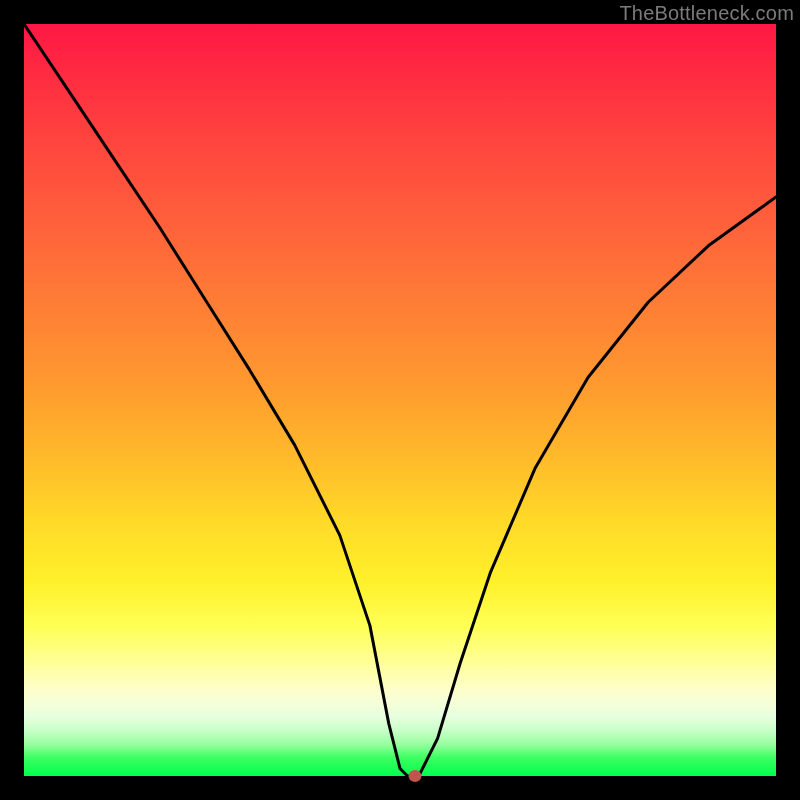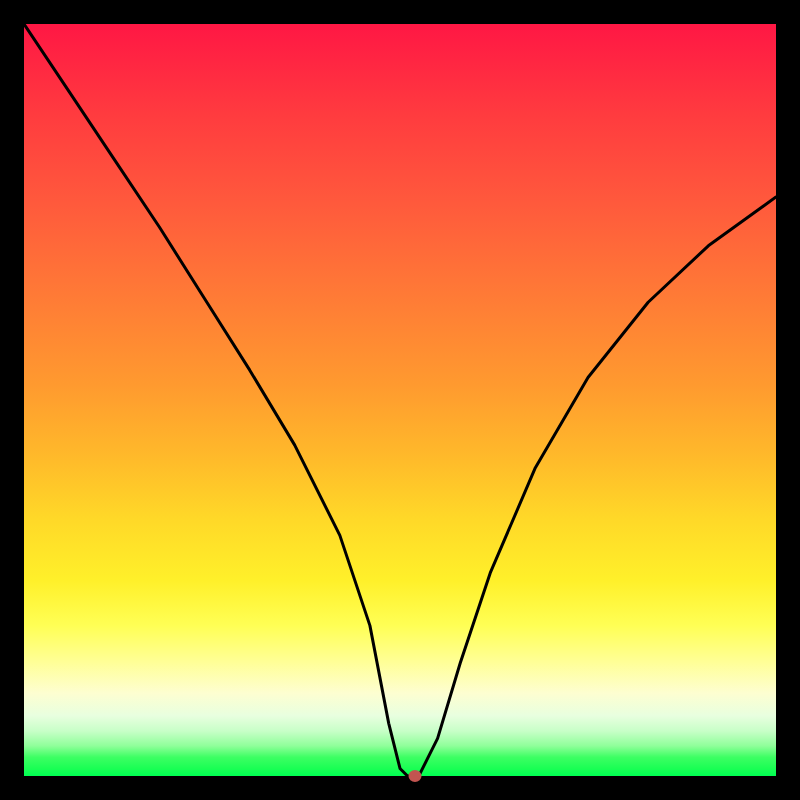--- a/index.html
+++ b/index.html
@@ -74,13 +74,14 @@
 </head>
 <body>
 
 <div class="frame">
   <div class="plot-area">
     <svg viewBox="0 0 752 752" preserveAspectRatio="none">
       <path id="curve-path" d="M0.00 0.00 L45.12 67.68 L90.24 135.36 L135.36 203.04 L180.48 274.48 L225.60 345.92 L270.72 421.12 L315.84 511.36 L345.92 601.60 L364.72 699.36 L376.00 744.48 L383.52 752.00 L394.80 752.00 L413.60 714.40 L436.16 639.20 L466.24 548.96 L511.36 443.68 L564.00 353.44 L624.16 278.24 L684.32 221.84 L752.00 172.96" fill="none" stroke="#000" stroke-width="3" stroke-linejoin="round" stroke-linecap="round"></path>
     </svg>
     <div id="marker" class="marker" style="left: 391.04px; top: 752px; background: rgb(194, 84, 80);"></div>
   </div>
+  <div class="watermark">TheBottleneck.com</div>
 </div>
 
 </body></html>

